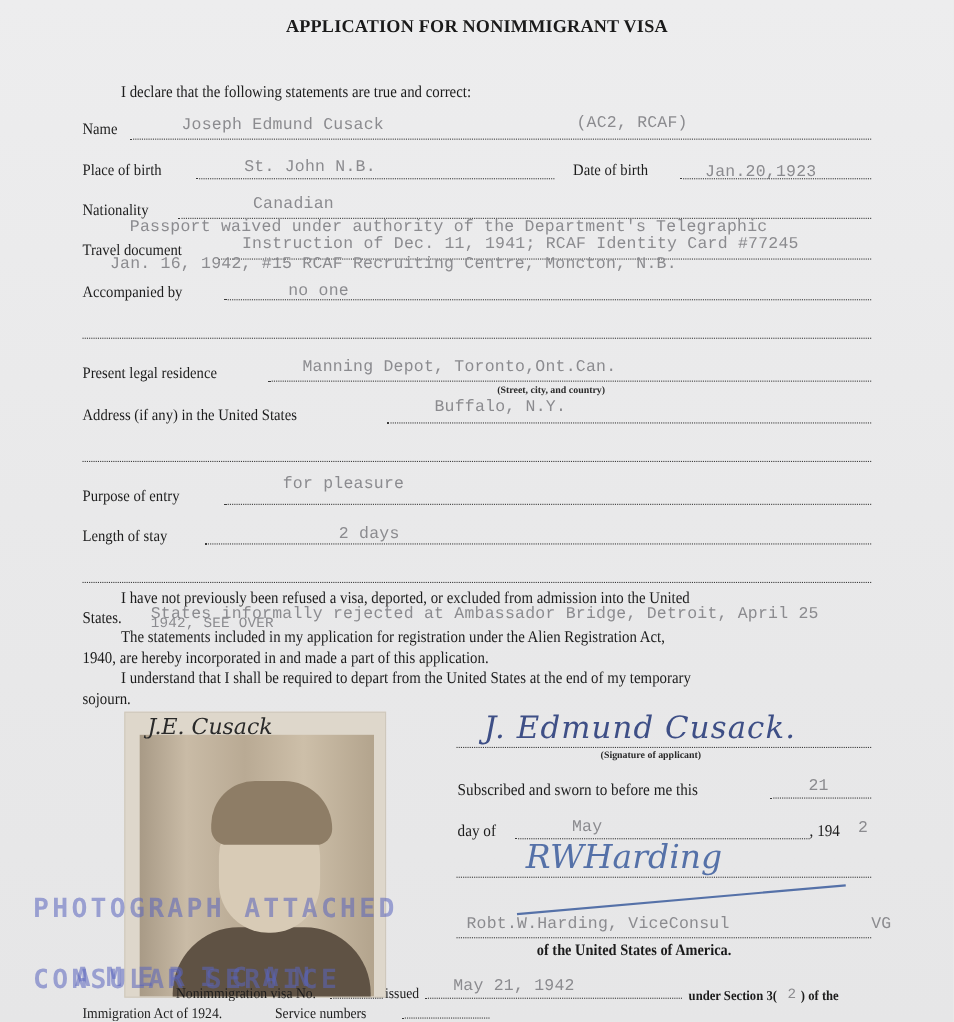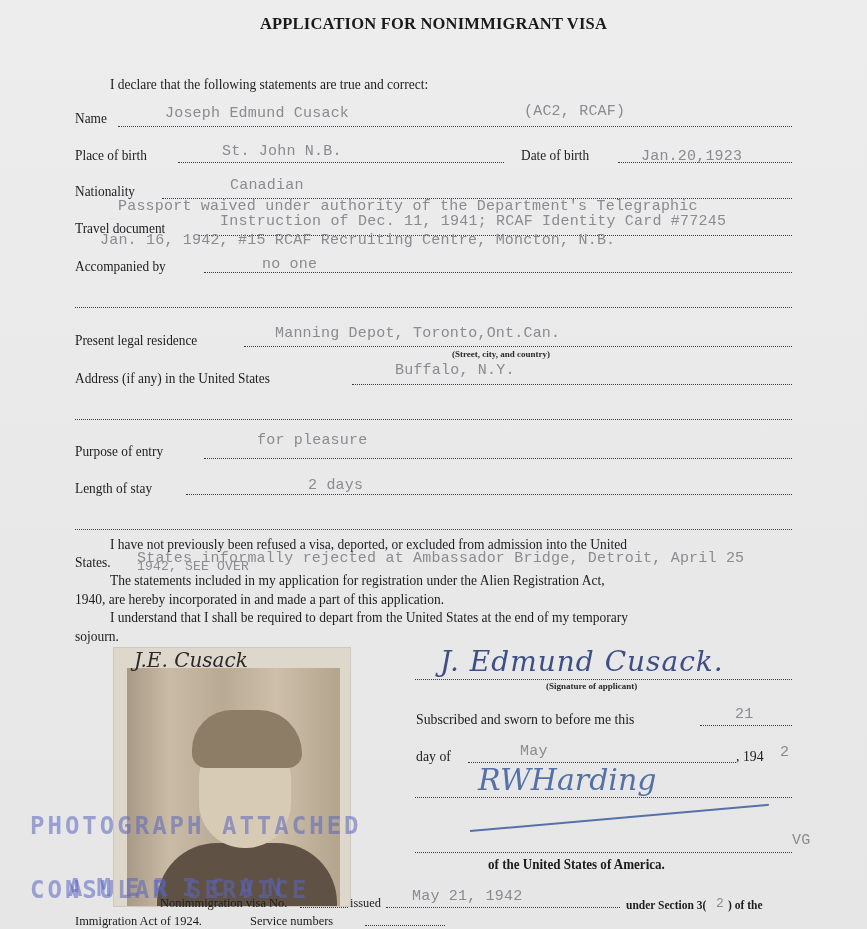--- a/index.html
+++ b/index.html
@@ -166,20 +166,21 @@
   <div class="abs label" style="left:416px; top:748px; font-size:15px;">day of</div>
   <div class="dots" style="left:468px; top:762px; width:268px;"></div>
   <div class="abs typed" style="left:520px; top:743px;">May</div>
   <div class="abs label" style="left:736px; top:748px; font-size:15px;">, 194</div>
   <div class="abs typed" style="left:780px; top:744px;">2</div>
 
   <div class="abs sig-consul" style="left:478px; top:762px;">RWHarding</div>
   <div class="dots" style="left:415px; top:797px; width:377px;"></div>
   <div class="strike" style="left:470px; top:830px; width:300px; transform: rotate(-5deg);"></div>
 
+  <div class="abs typed" style="left:424px; top:832px;">Robt.W.Harding, ViceConsul</div>
   <div class="abs typed" style="left:792px; top:832px;">VG</div>
   <div class="dots" style="left:415px; top:852px; width:377px;"></div>
   <div class="abs body-text" style="left:488px; top:856px; font-weight:bold; font-size:14.5px;">of the United States of America.</div>
 
   <div class="abs label" style="left:160px; top:895px; font-size:13.5px;">Nonimmigration visa No.</div>
   <div class="dots" style="left:300px; top:907px; width:48px;"></div>
   <div class="abs label" style="left:350px; top:895px; font-size:13.5px;">issued</div>
   <div class="dots" style="left:386px; top:907px; width:234px;"></div>
   <div class="abs typed" style="left:412px; top:888px;">May 21, 1942</div>
   <div class="abs label" style="left:626px; top:898px; font-size:12.5px; font-weight:bold;">under Section 3(</div>

